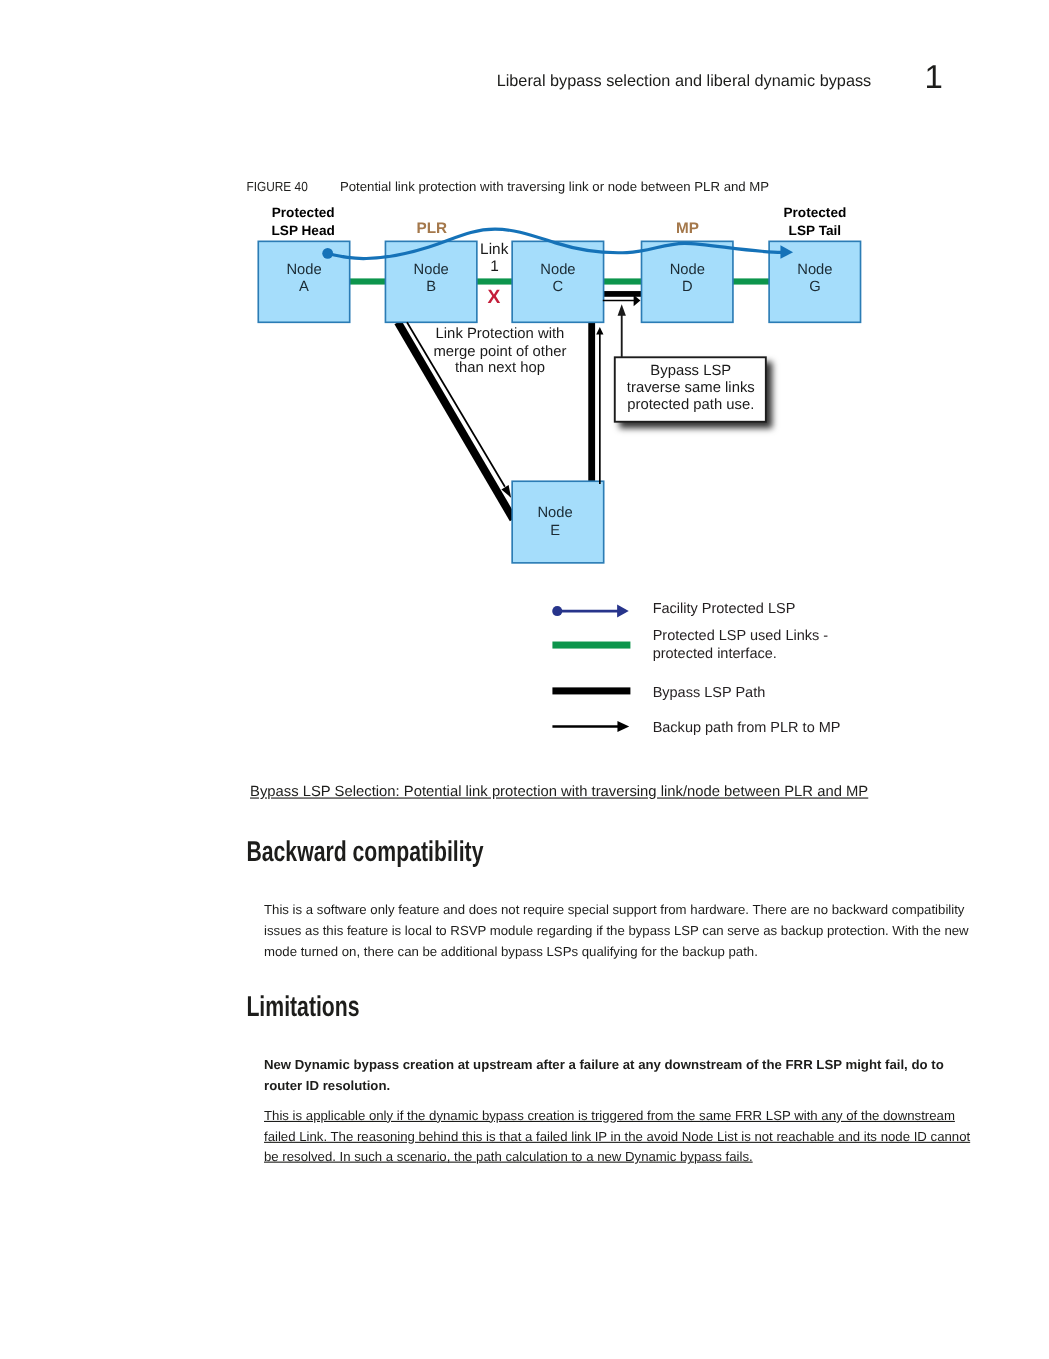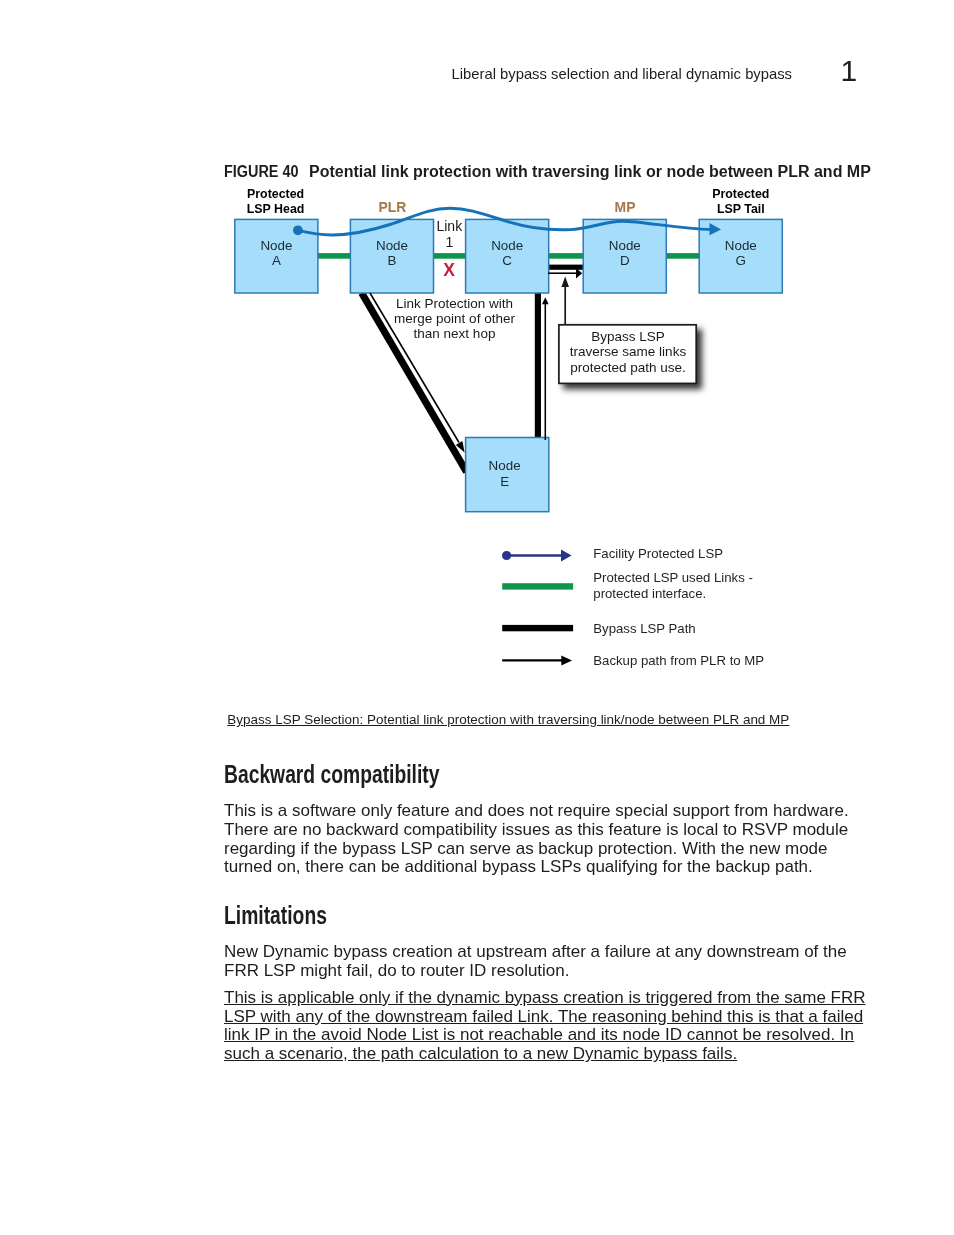--- a/index.html
+++ b/index.html
@@ -1,25 +1,25 @@
 <!DOCTYPE html>
 <html><head>
 <meta charset="utf-8">
 <style>
   html,body{margin:0;padding:0;}
   body{width:954px;height:1235px;background:#ffffff;font-family:"Liberation Sans",sans-serif;color:#000;position:relative;overflow:hidden;}
   .page{position:absolute;left:0;top:0;width:954px;height:936px;}
   #header-title{position:absolute;left:451.5px;top:66px;font-size:14.8px;color:#1d1d1b;white-space:nowrap;}
   #page-number{position:absolute;left:840.5px;top:55.5px;font-size:30px;color:#1d1d1b;line-height:1;}
-  #figure-caption{position:absolute;left:224px;top:163px;font-size:16px;font-weight:bold;white-space:nowrap;color:#1d1d1b;}
+  #figure-caption{position:absolute;left:224px;top:163px;font-size:12px;font-weight:normal;white-space:nowrap;color:#1d1d1b;}
   #figure-caption .fignum{display:inline-block;width:85px;transform:scaleX(0.9);transform-origin:left center;}
   #figure-svg{position:absolute;left:0px;top:0px;}
   #alt-caption{position:absolute;left:227.3px;top:712.2px;font-size:13.47px;color:#1d1d1b;white-space:nowrap;text-decoration:underline;}
   h2.sec{position:absolute;margin:0;font-size:26px;font-weight:bold;color:#1d1d1b;white-space:nowrap;transform:scaleX(0.742);transform-origin:left top;}
-  p.body{position:absolute;margin:0;font-size:17px;line-height:18.8px;width:650px;color:#1d1d1b;}
+  p.body{position:absolute;margin:16px;font-size:12px;line-height:18.8px;width:650px;color:#1d1d1b;}
 </style>
 </head>
 <body>
 
 <div class="page">
   <div id="header-title">Liberal bypass selection and liberal dynamic bypass</div>
   <div id="page-number">1</div>
 
   <div id="figure-caption">
     <span class="fignum">FIGURE 40</span><span>Potential link protection with traversing link or node between PLR and MP</span>
@@ -135,15 +135,15 @@
       </g>
     </g>
   </svg>
 
   <div id="alt-caption">Bypass LSP Selection: Potential link protection with traversing link/node between PLR and MP</div>
 
   <h2 class="sec" id="h-0" style="left:224.3px;top:758.7px;">Backward compatibility</h2>
   <p class="body" id="p-0-0" style="left:224px;top:802px;">This is a software only feature and does not require special support from hardware. There are no backward compatibility issues as this feature is local to RSVP module regarding if the bypass LSP can serve as backup protection. With the new mode turned on, there can be additional bypass LSPs qualifying for the backup path.</p>
 
   <h2 class="sec" id="h-1" style="left:224.3px;top:899.7px;">Limitations</h2>
-  <p class="body" id="p-1-0" style="left:224px;top:943px;">New Dynamic bypass creation at upstream after a failure at any downstream of the FRR LSP might fail, do to router ID resolution.</p>
+  <p class="body" id="p-1-0" style="left:224px;top:943px;font-weight:bold;">New Dynamic bypass creation at upstream after a failure at any downstream of the FRR LSP might fail, do to router ID resolution.</p>
   <p class="body" id="p-1-1" style="left:224px;top:988.8px;text-decoration:underline;">This is applicable only if the dynamic bypass creation is triggered from the same FRR LSP with any of the downstream failed Link. The reasoning behind this is that a failed link IP in the avoid Node List is not reachable and its node ID cannot be resolved. In such a scenario, the path calculation to a new Dynamic bypass fails.</p>
 </div>
 
 </body></html>

